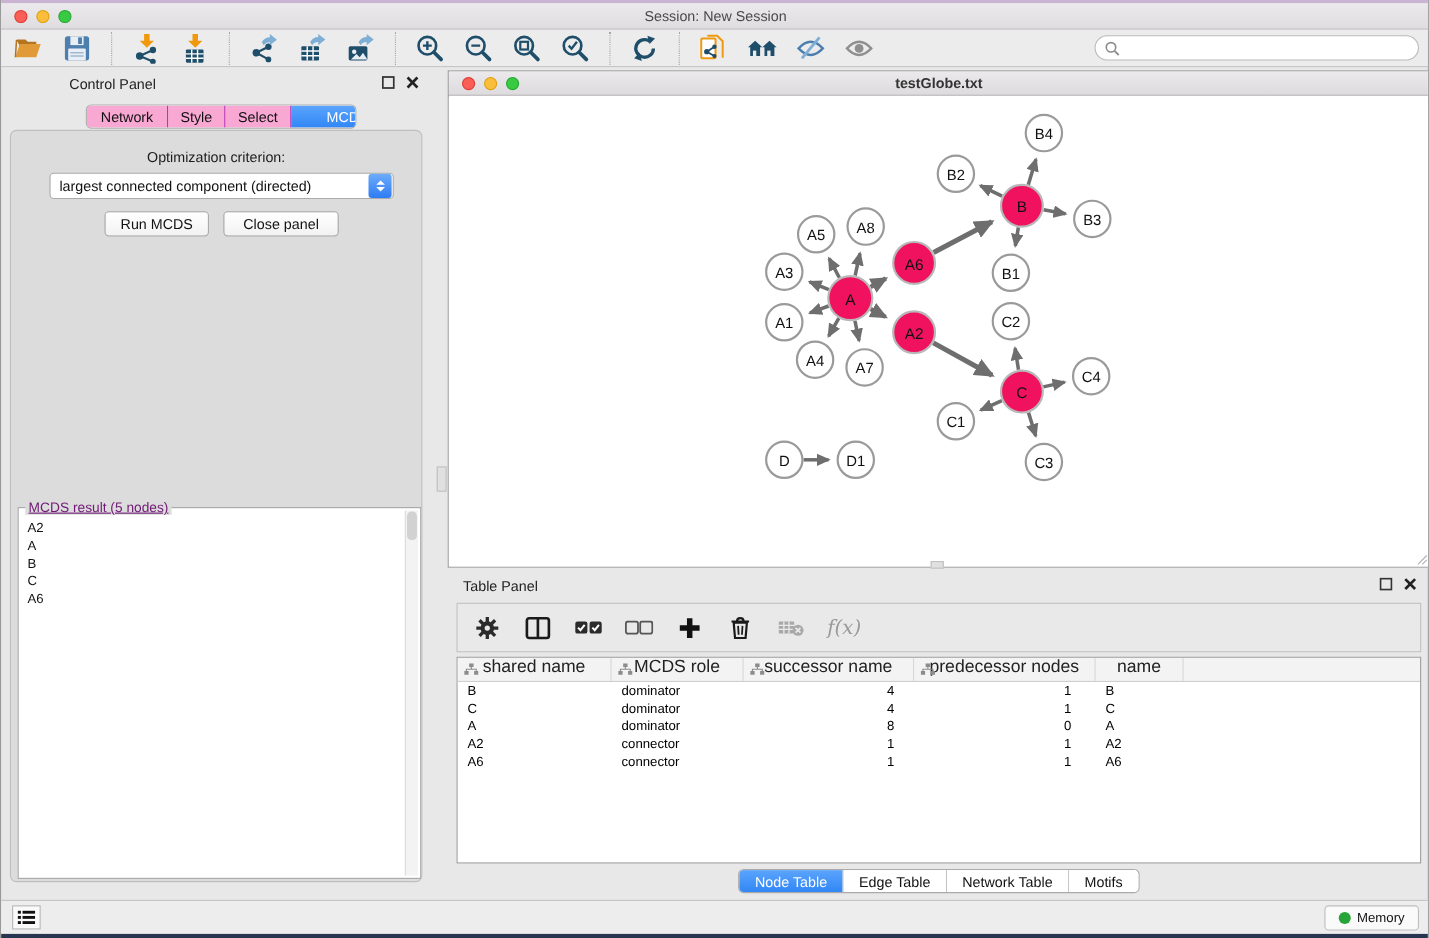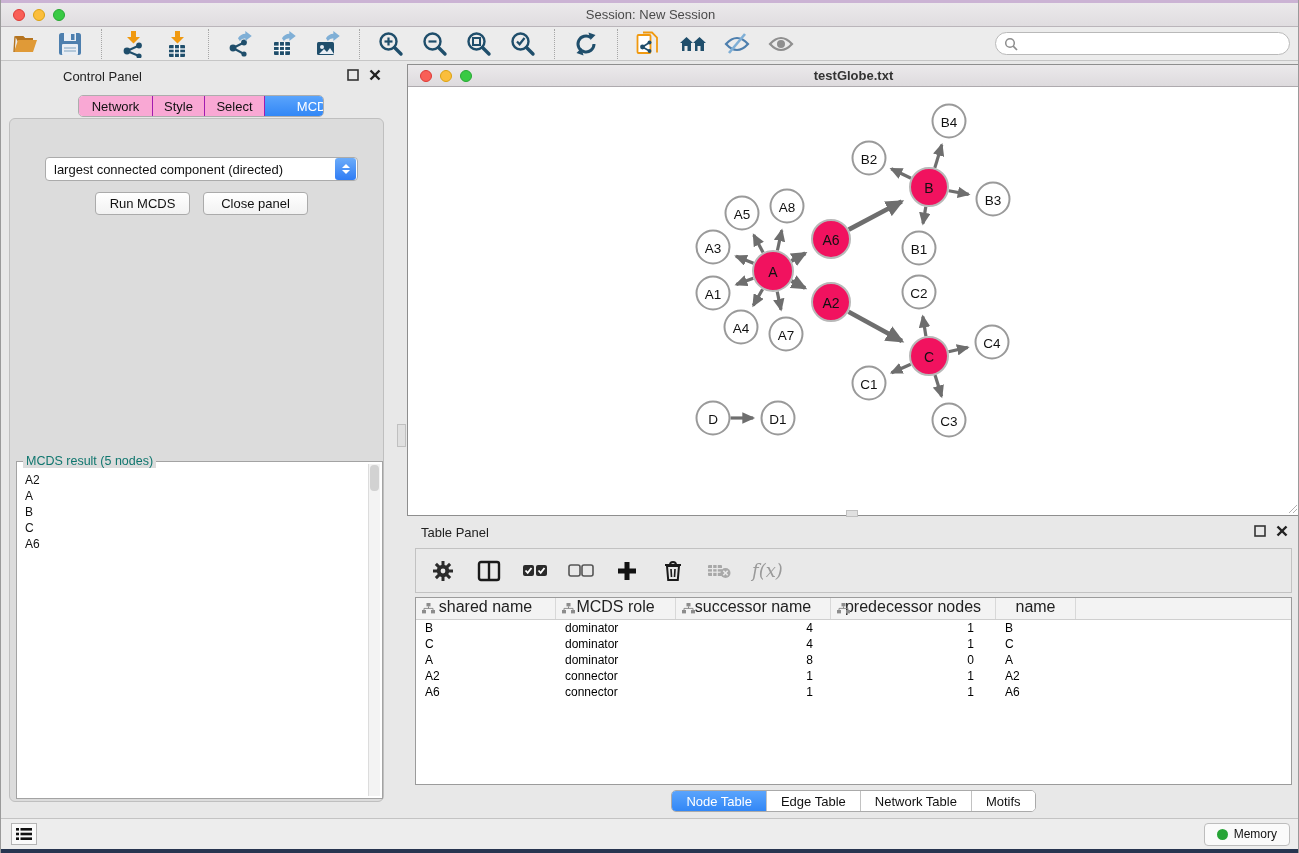--- a/index.html
+++ b/index.html
@@ -55,21 +55,21 @@
     align-items:center; justify-content:center; gap:2px; }
   .dd-stepper .chev { width:0; height:0; border-left:4px solid transparent; border-right:4px solid transparent; }
   .chev.up { border-bottom:4px solid #fff; }
   .chev.dn { border-top:4px solid #fff; }
   .btn { position:absolute; height:23px; background:linear-gradient(#ffffff,#f2f2f2);
     border:1px solid #ababab; border-radius:4px; font-size:13px; color:#111;
     display:flex; align-items:center; justify-content:center; font-family:"Liberation Sans",sans-serif; }
   .groupbox { position:absolute; left:6px; top:342px; width:367px; height:338px;
     background:#fff; border:1px solid #a3a3a3; }
   .groupbox .gb-title { position:absolute; left:6px; top:-8px; background:#dcdcdc;
-    font-size:12.5px; padding:0 3px; color:#0f766e; }
+    font-size:12.5px; padding:0 3px; color:#701a75;text-decoration:underline; }
   .gb-list { position:absolute; left:8px; top:10px; font-size:12px; line-height:16px; color:#111; }
   .gb-scroll { position:absolute; right:2px; top:2px; bottom:2px; width:12px;
     background:#f3f3f3; border-left:1px solid #dcdcdc; }
   .gb-thumb { position:absolute; left:1px; top:1px; width:9px; height:26px; background:#d2d2d2; border-radius:4px; }
 
   .v-divider-grab { position:absolute; left:396px; top:424px; width:9px; height:23px;
     background:#e0e0e0; border:1px solid #c0c0c0; }
   .h-divider-grab { position:absolute; left:845px; top:510px; width:12px; height:7px;
     background:#e0e0e0; border:1px solid #c0c0c0; }
 
@@ -293,20 +293,21 @@
           </svg>
       </span>
     </div>
     <div class="tabs">
       <span class="tab" style="width:74px">Network</span>
       <span class="tab" style="width:52px">Style</span>
       <span class="tab" style="width:60px">Select</span>
       <span class="tab active" style="width:58px">MCDS</span>
     </div>
     <div class="cp-content">
+      <div class="opt-label">Optimization criterion:</div>
       <div class="dropdown">
         <span class="dd-text">largest connected component (directed)</span>
         <span class="dd-stepper">
           <span class="chev up"></span>
             <span class="chev dn"></span>
         </span>
       </div>
       <button class="btn" style="left:85px; top:73px; width:95px">Run MCDS</button>
       <button class="btn" style="left:193px; top:73px; width:105px">Close panel</button>
       <div class="groupbox">

